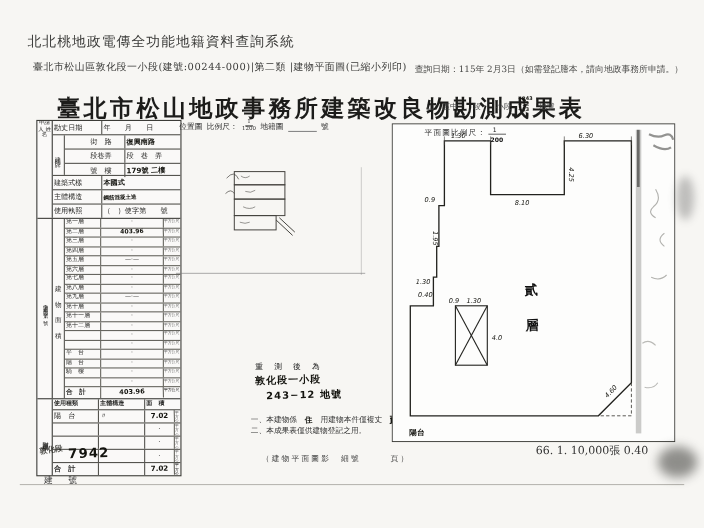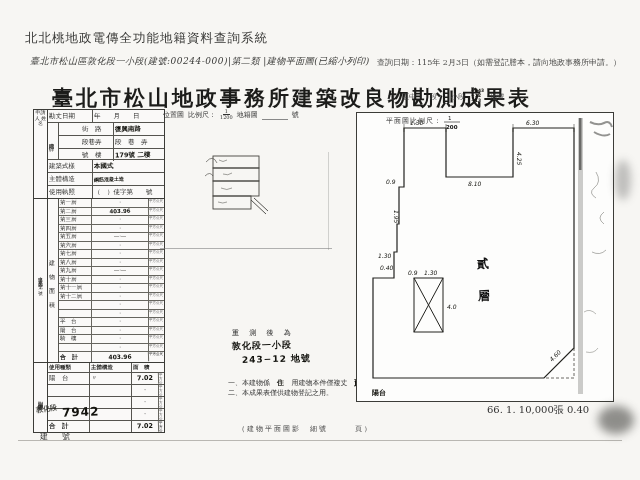--- a/index.html
+++ b/index.html
@@ -6,21 +6,21 @@
   body{
     width:640px;height:480px;position:relative;overflow:hidden;
     background:#f7f6f3;
     font-family:"DejaVu Serif","Liberation Serif",serif;
     color:#2a2a28;
   }
   .abs{position:absolute;}
   
   .sys-title{left:25px;top:30px;font-size:12.5px;letter-spacing:1px;color:#3a3a38;}
   .query-date{left:377px;top:42px;font-size:8px;color:#4a4a48;margin-top:15px;}
-  .subtitle{left:30px;top:55px;font-size:9px;letter-spacing:.5px;color:#3a3a38;font-style:italic;}
+  .subtitle{left:30px;top:55px;font-size:9px;letter-spacing:.5px;color:#3a3a38;}
   
   .doc-title{left:52px;top:84px;font-size:21px;font-weight:bold;letter-spacing:3px;color:#1c1c1a;}
   .title-suffix{left:388px;top:92px;font-size:7px;color:#444;display:flex;align-items:flex-start;gap:6px;}
   .lots{display:flex;flex-direction:column;font-size:4.5px;line-height:5px;margin-top:-4px;color:#222;}
   
   .tbl{left:33px;top:109px;width:130px;border:1px solid #3c3c38;font-size:6.5px;line-height:12px;background:rgba(255,255,255,.4);}
   .sec{display:flex;border-bottom:1px solid #3c3c38;}
   .sec:last-child{border-bottom:none;}
   .strip{width:13px;border-right:1px solid #3c3c38;font-size:5px;line-height:5.5px;text-align:center;overflow:hidden;}
   .strip.vert{writing-mode:vertical-rl;letter-spacing:1px;padding-top:2px;line-height:13px;}
@@ -53,21 +53,21 @@
   .locmap-line{left:163px;top:110px;font-size:7px;display:flex;align-items:flex-end;gap:4px;color:#333;}
   .frac{display:inline-flex;flex-direction:column;align-items:center;font-size:5px;line-height:5px;margin-top:-1px;}
   .frac .num{border-bottom:1px solid #333;padding:0 2px;}
   .gapline{display:inline-block;width:26px;border-bottom:1px solid #888;height:7px;}
   
   .stamp{left:232px;top:328px;font-size:7px;letter-spacing:4px;color:#222;}
   .stamp .hwl{display:block;font-size:9px;letter-spacing:1px;margin-top:1px;}
   .notes{left:228px;top:377px;font-size:7px;color:#333;line-height:10px;}
   .note-floor{font-size:9.5px;letter-spacing:8px;margin:0 4px;}
   .hw-right{left:503px;top:384px;font-size:9px;transform:rotate(-2deg);}
-  .footer-note{left:238px;top:412px;font-size:7px;letter-spacing:2px;color:#444;margin-top:12px;}
+  .footer-note{left:238px;top:412px;font-size:7px;letter-spacing:2px;color:#444;}
   .print-note{left:487px;top:403px;font-size:10px;color:#333;}
   .bno{left:40px;top:431px;font-size:8px;letter-spacing:3px;color:#333;}
   .bno-hw{left:36px;top:404px;font-size:7px;opacity:.75;transform:rotate(-8deg);}
   .bno-val{left:62px;top:405px;font-size:12px;letter-spacing:1px;transform:rotate(-2deg);}
   
   .stray-h{left:160px;top:248px;width:172px;height:1px;background:#777;opacity:.55;}
   .stray-v{left:328px;top:152px;width:1px;height:98px;background:#777;opacity:.3;}
   .bottom-rule{left:18px;top:440px;width:604px;height:1px;background:#b9b7b2;}
   .blob1{left:598px;top:406px;width:36px;height:28px;background:#3a3a36;border-radius:50%;filter:blur(5px);opacity:.55;}
   .blob2{left:615px;top:160px;width:16px;height:40px;background:#555;border-radius:50%;filter:blur(4px);opacity:.35;}

